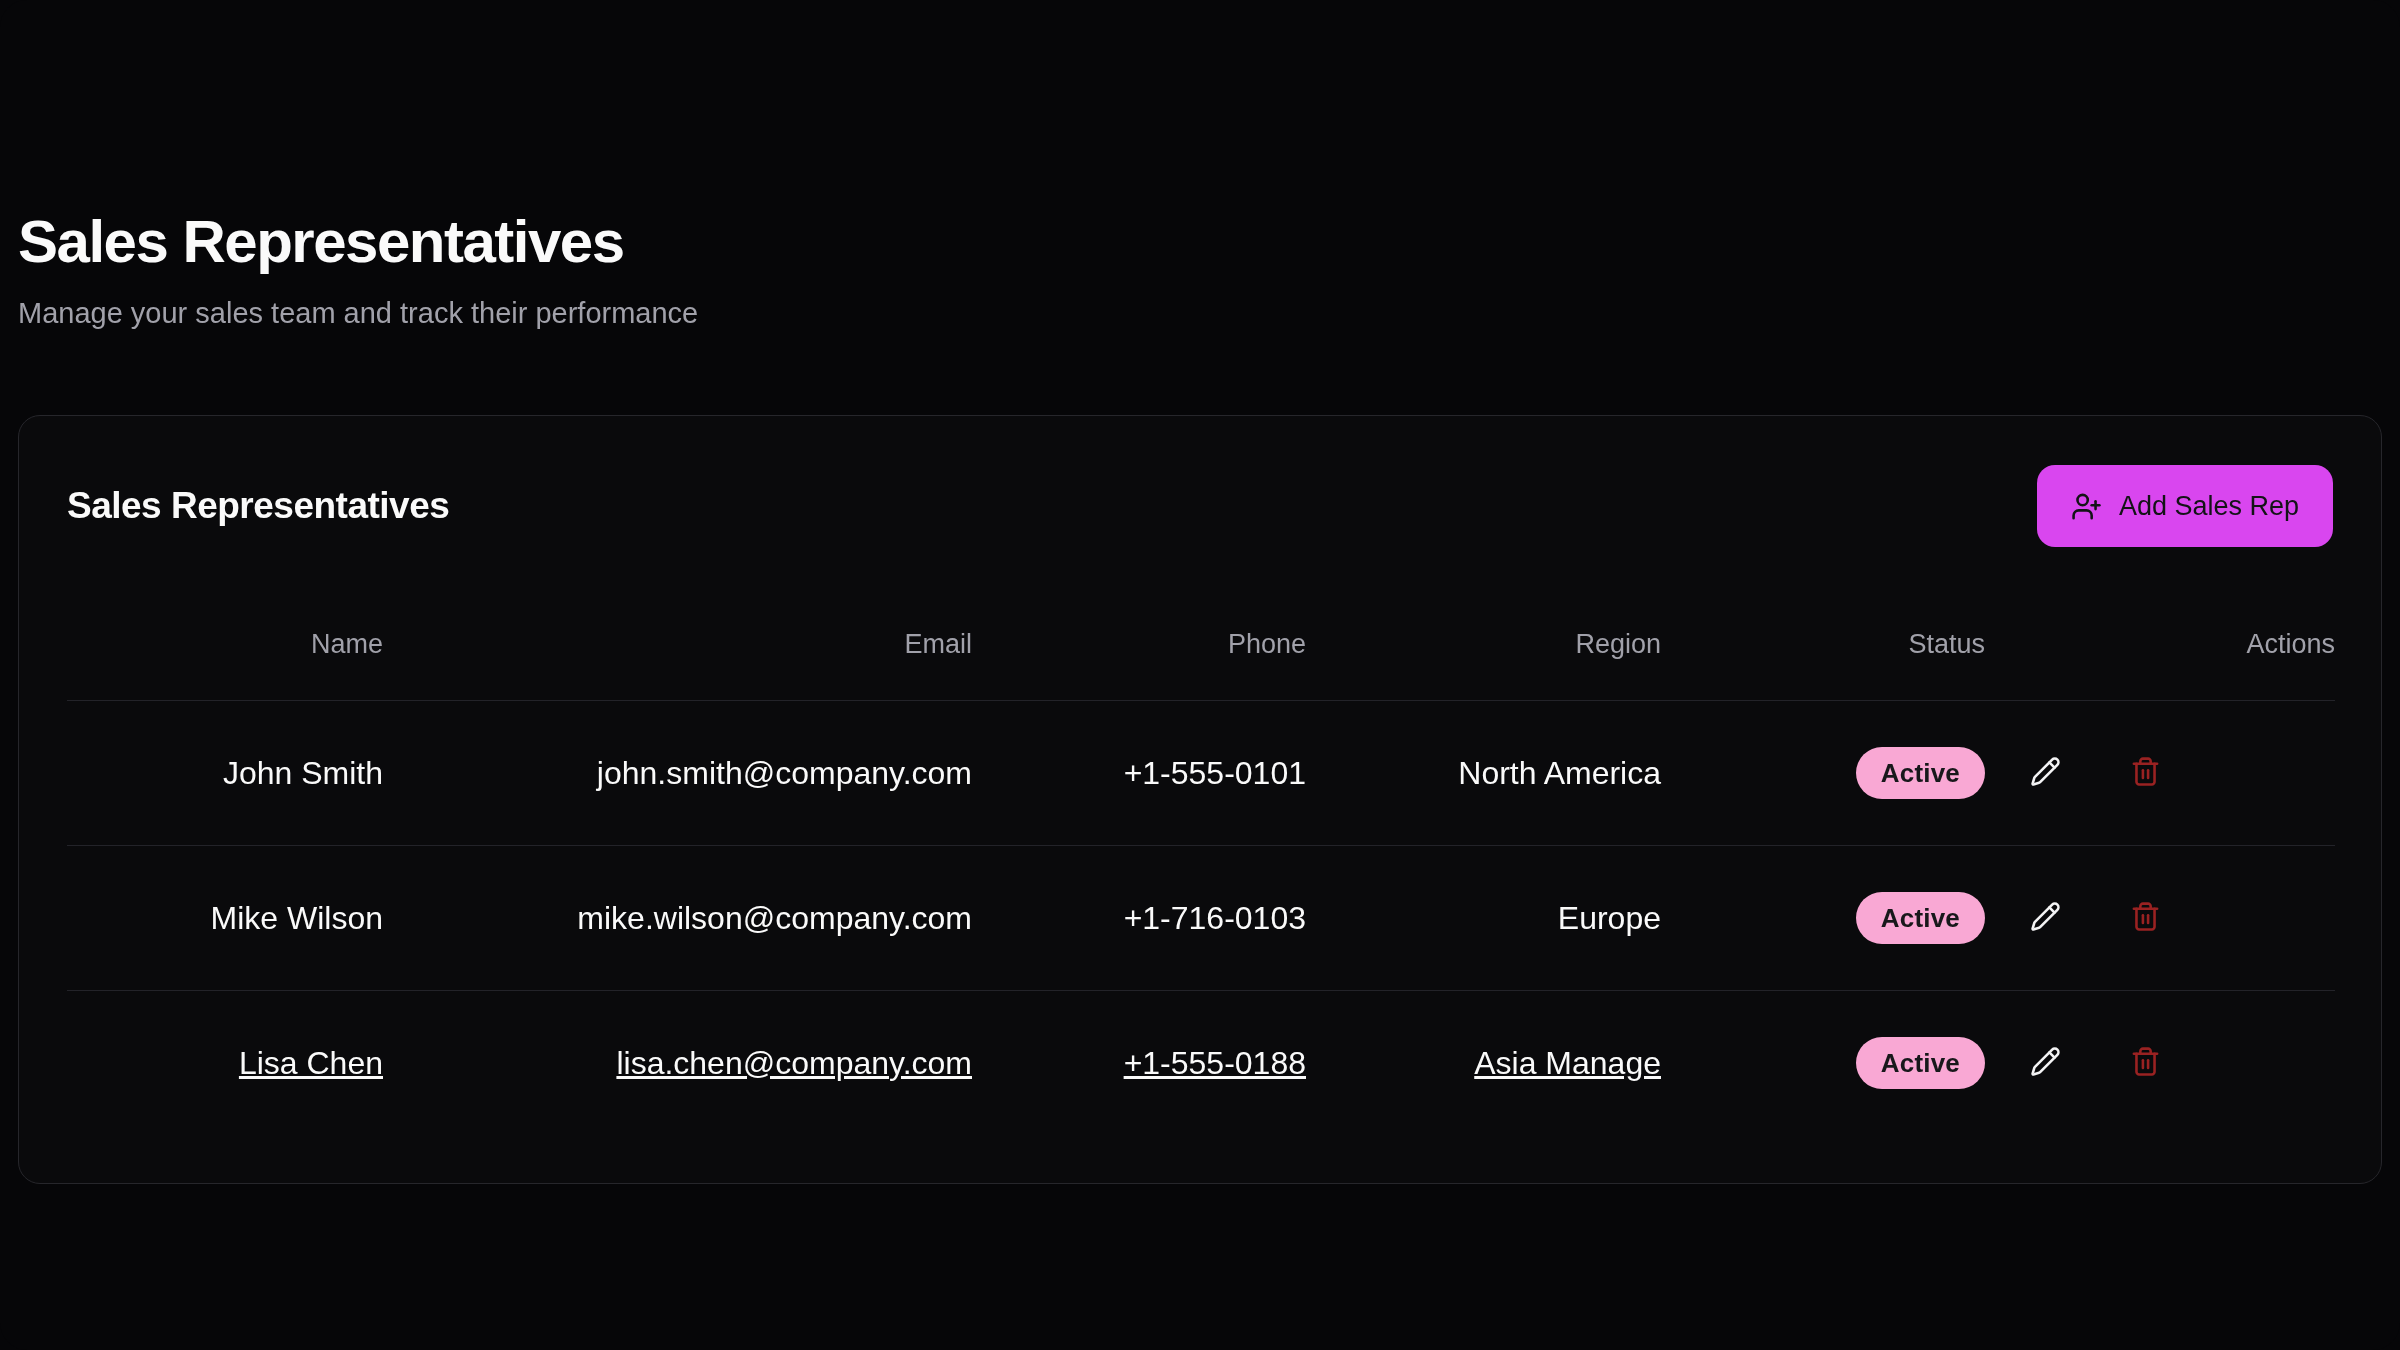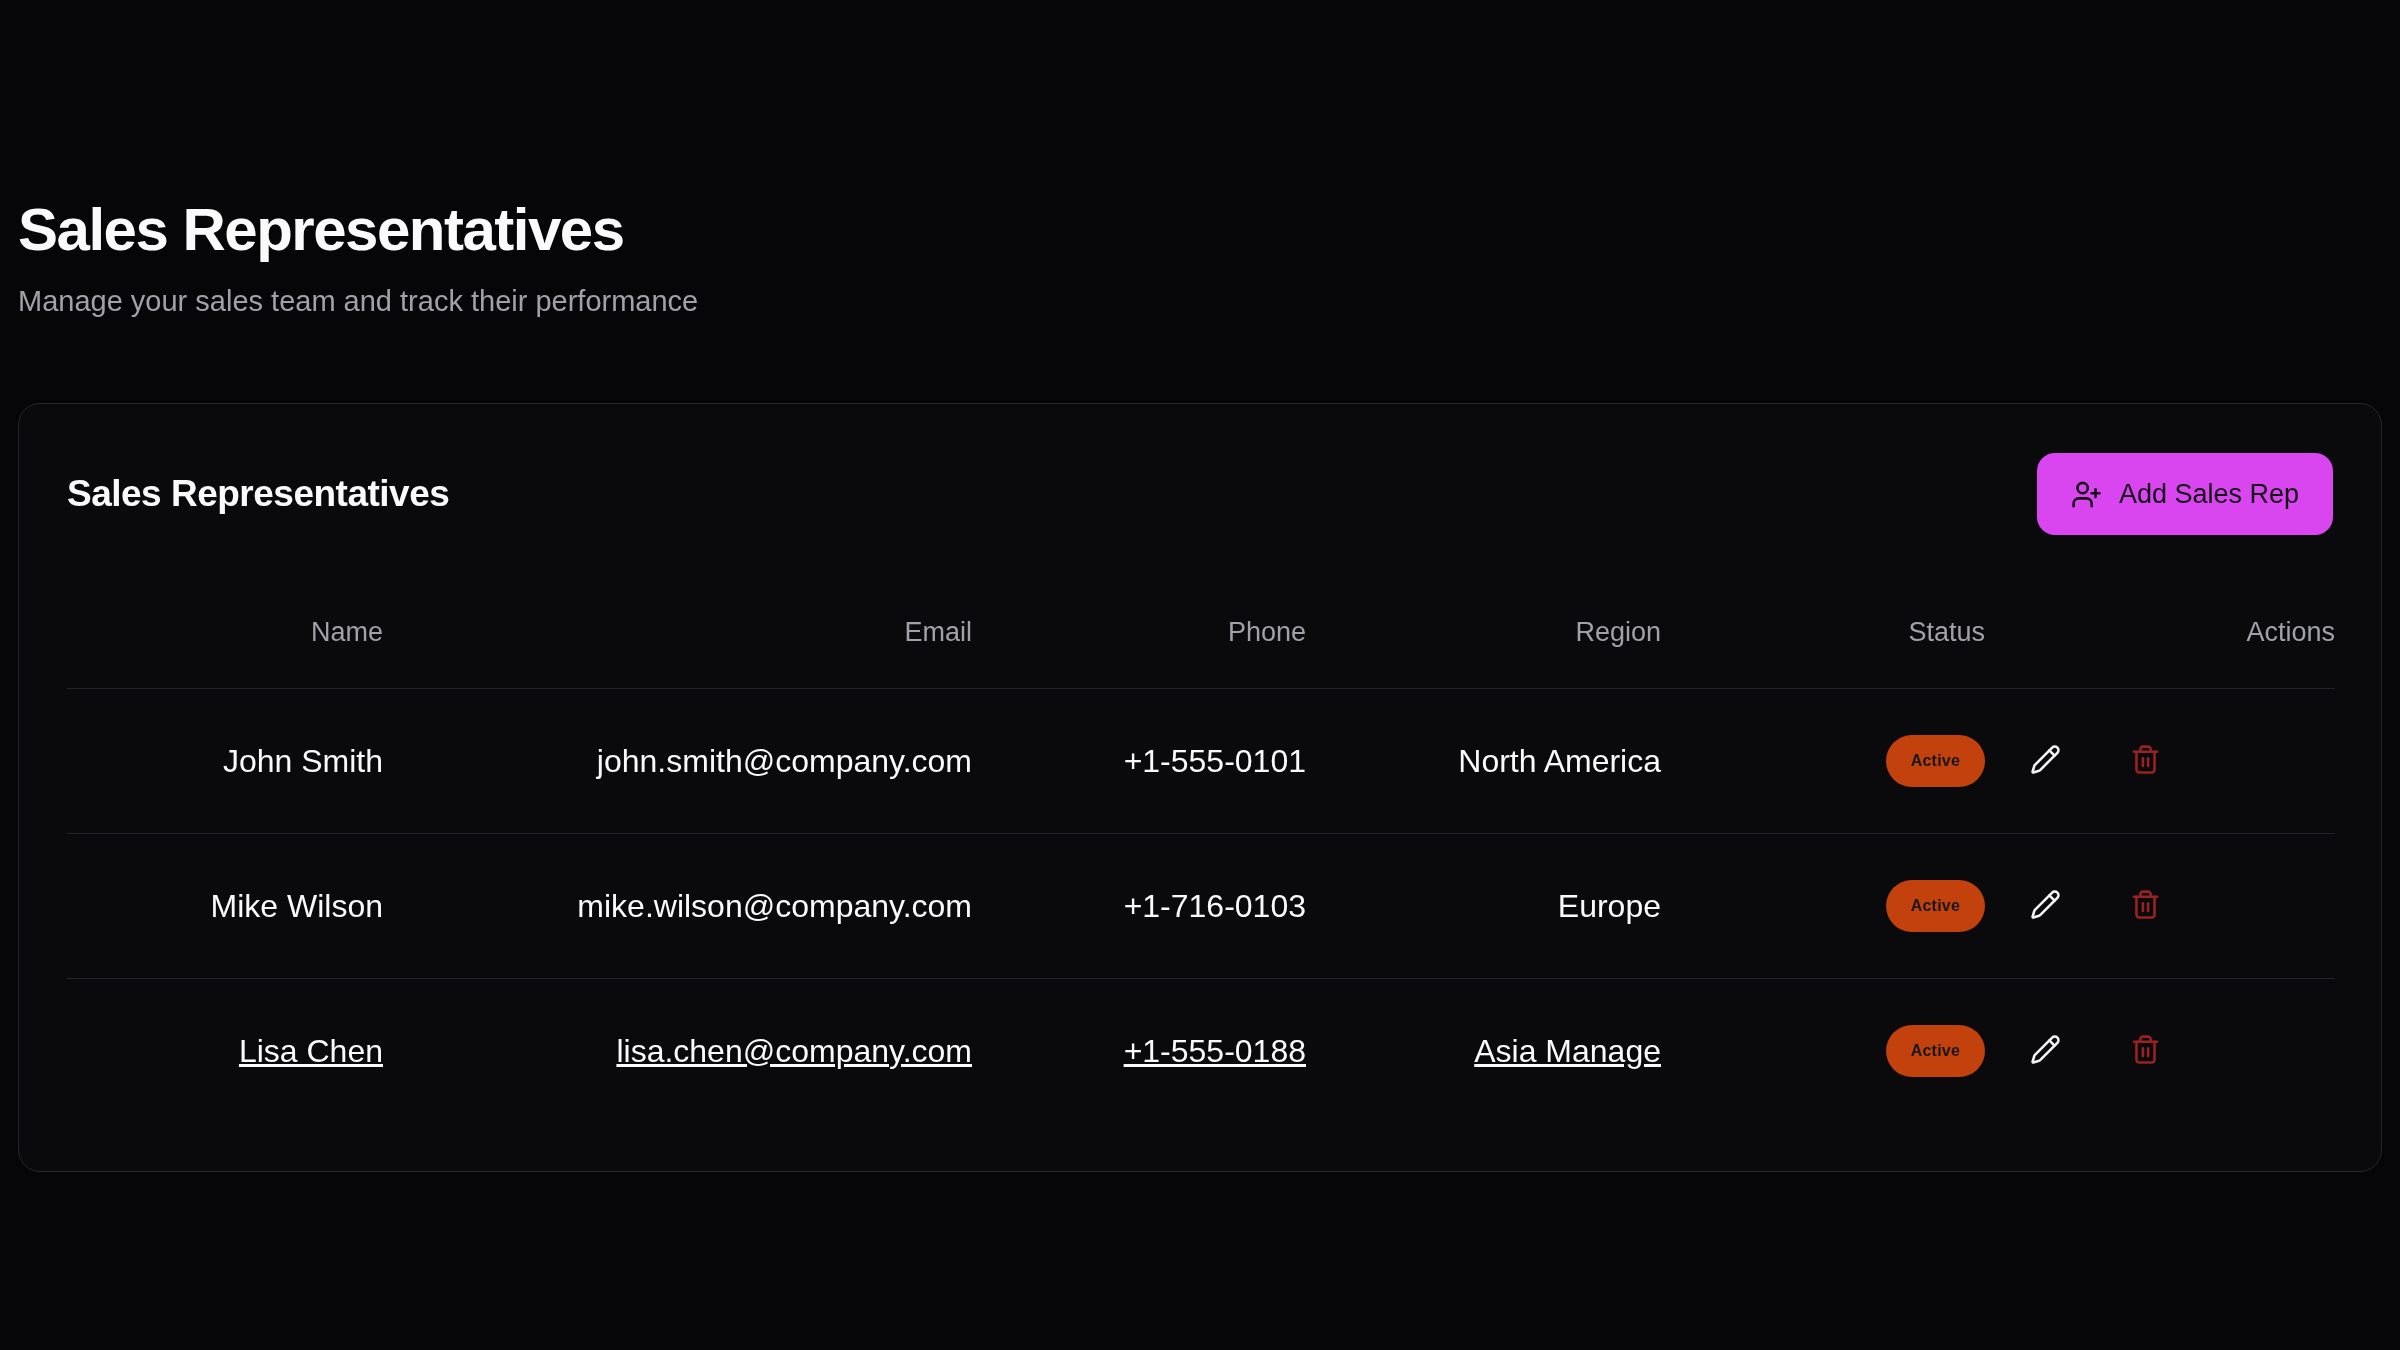--- a/index.html
+++ b/index.html
@@ -1,20 +1,20 @@
 <!DOCTYPE html>
 <html><head>
 <meta charset="utf-8">
 <style>
   html,body{margin:0;padding:0;background:#060608;}
   .screen{
     position:relative;
     width:2400px;height:1350px;
     box-sizing:border-box;
-    padding:0 18px;
+    padding:12px 18px;
     overflow:hidden;
     background:#060608;
     font-family:"Liberation Sans","DejaVu Sans",sans-serif;
     color:#fafafa;
     border-radius:27px;
   }
   
   .page-header{padding-top:194px;}
   .page-title{
     margin:0;
@@ -98,23 +98,23 @@
     border-bottom:1.5px solid #232329;
   }
   table.reps tbody tr:last-child td{border-bottom:none;text-decoration:underline;}
   td.cell-name{font-weight:500;}
   .badge{
     display:inline-flex;
     align-items:center;
     height:52px;
     padding:0 25px;
     border-radius:999px;
-    background:#c2410c;
+    background:#f9a8d4;
     color:#18181b;
-    font-size:16px;
+    font-size:26px;
     font-weight:600;
     letter-spacing:0.2px;
   }
   .actions{
     display:flex;
     align-items:center;
     gap:52px;
   }
   .icon-btn{
     width:48px;height:48px;

